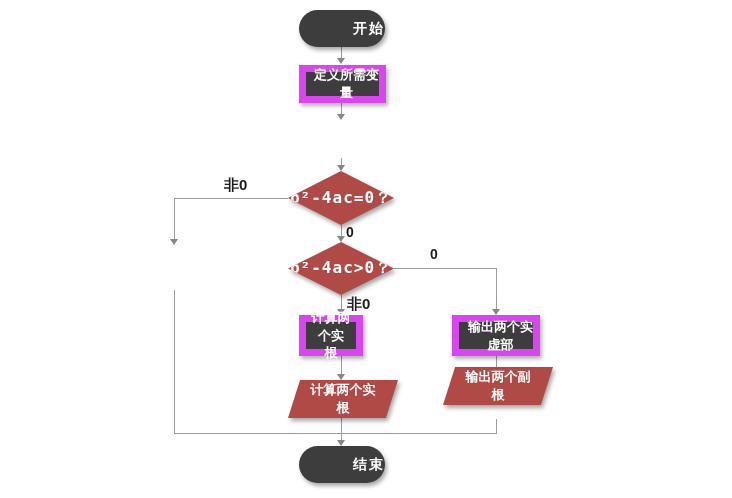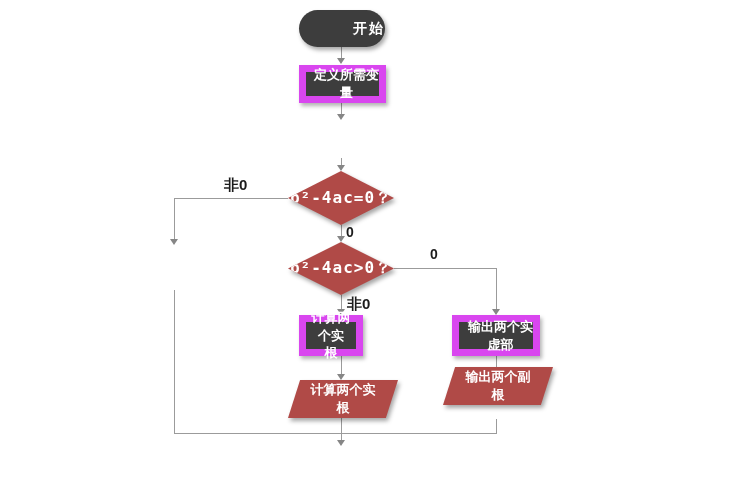--- a/index.html
+++ b/index.html
@@ -144,14 +144,17 @@
     </div>
   </div>
 
   <div class="shadow-wrap" style="left:443px;top:367px;width:110px;height:38px">
     <div class="para red">
       <span class="lbl">输出两个副
 根</span>
     </div>
   </div>
 
+  <div class="node terminator" style="left:299px;top:446px;width:86px;height:37px">
+    <span class="lbl">结束</span>
+  </div>
 
 </div>
 
 </body></html>

